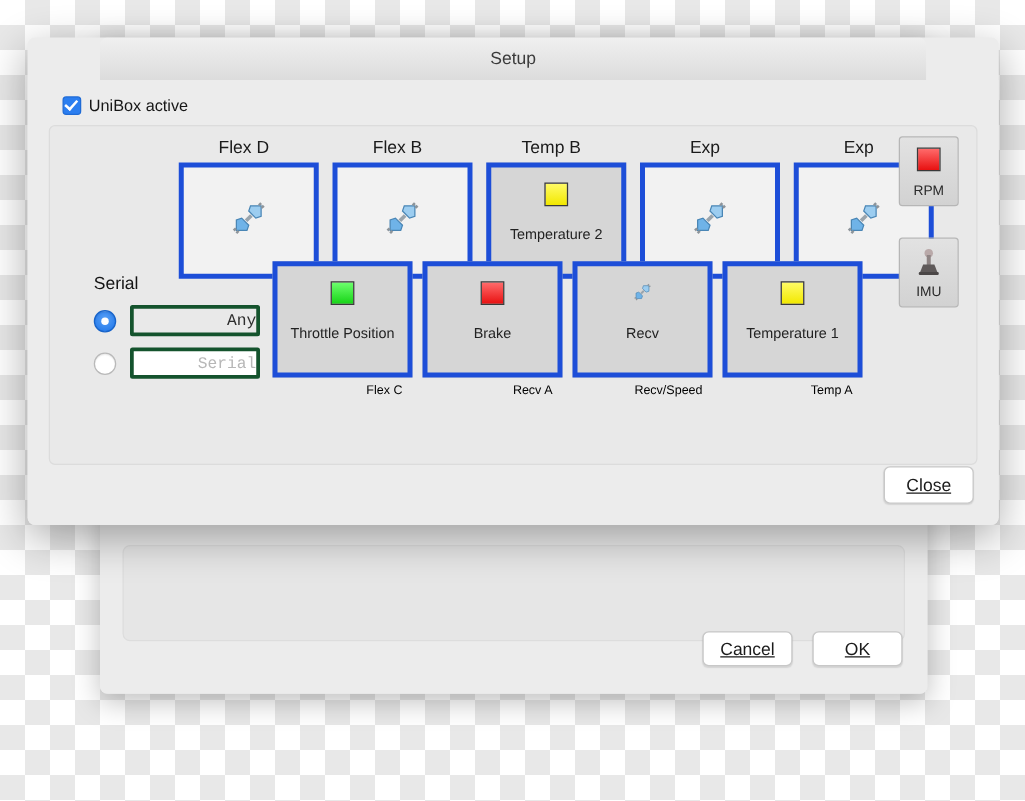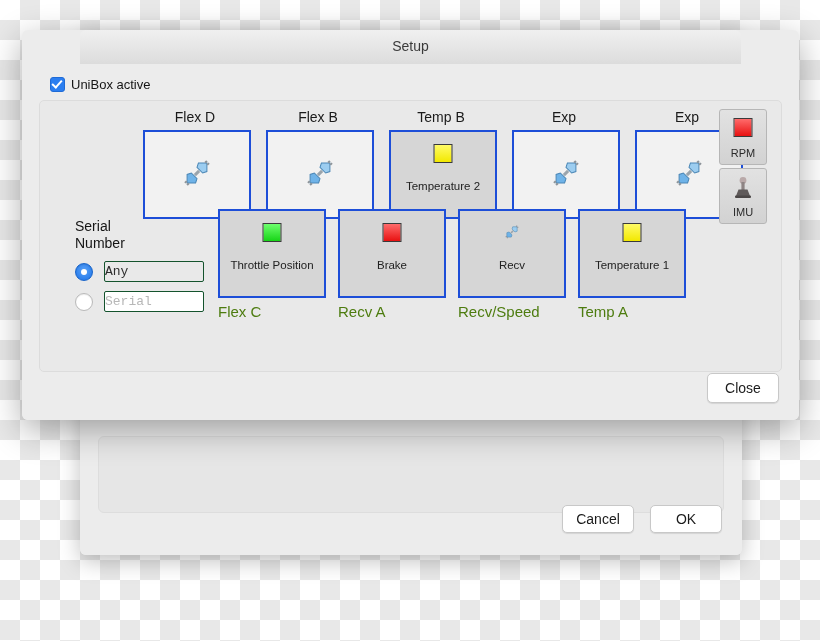--- a/index.html
+++ b/index.html
@@ -67,20 +67,21 @@
     border: 1px solid #c8c8c8;
     border-radius: 5px;
     box-shadow: 0 1px 1px rgba(0,0,0,0.10);
     font-size: 14px;
     color: #1b1b1b;
     padding: 5px 0;
     text-align: center;
     min-width: 72px;
     font-family: "Liberation Sans", sans-serif;
     cursor: default;
+    text-decoration: underline;
   }
   .btn.wide { min-width: 70px; }
 
   
   .dialog {
     position: absolute;
     left: 22px; top: 30px;
     width: 777px; height: 390px;
     background: #ececec;
     border-radius: 6px 6px 6px 6px;
@@ -130,21 +131,21 @@
   }
 
   
   .row1 { position: absolute; left: 75px; top: 8px; display: flex; gap: 19px; padding-left: 28px; }
   .cell-top { width: 104px; }
   .cell-top .cap {
     text-align: center; font-size: 14px; color: #1a1a1a; margin-bottom: 5px;
   }
   .panel {
     width: 104px; height: 85px;
-    border: 2px solid #1d4ed8;
+    border: 4px solid #1d4ed8;
     background: #f2f2f2;
     position: relative;
   }
   .panel.active { background: #d6d6d6; }
   .panel .sq {
     position: absolute; left: 50%; transform: translateX(-50%); top: 12px;
     width: 17px; height: 17px;
     border: 1px solid #3a3a3a;
   }
   .sq.yellow { background: linear-gradient(#fffb66, #f2e800); }
@@ -156,21 +157,21 @@
   }
   .plug-wrap {
     position: absolute; left: 50%; top: 50%;
     transform: translate(-50%,-50%);
   }
   .plug-wrap.small { top: 22px; transform: translate(-50%,-50%) scale(0.52); }
 
   
   .side-stack {
     position: absolute; right: 14px; top: 8px;
-    display: flex; flex-direction: column; gap: 3px;
+    display: flex; flex-direction: column; gap: 25px;
   }
   .side-btn {
     width: 46px; height: 54px;
     background: linear-gradient(#e2e2e2, #d2d2d2);
     border: 1px solid #b6b6b6;
     border-radius: 3px;
     position: relative;
   }
   .side-btn .sq {
     position: absolute; left: 50%; transform: translateX(-50%); top: 8px;
@@ -197,35 +198,35 @@
   .radio.on {
     background: radial-gradient(circle at 50% 40%, #5aa2f7, #1a72e8);
     border-color: #1763c9;
   }
   .radio.on:after {
     content:""; position:absolute; left:5px; top:5px;
     width:6px; height:6px; border-radius:50%; background:#fff;
   }
   .field {
     width: 98px; height: 19px;
-    border: 1px solid #14532d;
+    border: 3px solid #14532d;
     border-radius: 2px;
     font-family: "Liberation Mono", monospace;
     font-size: 13px;
-    text-align: left;
+    text-align: right;
     line-height: 19px;
   }
   .field.disabled { background: #e9e9e9; color: #2e2e2e; }
   .field.empty { background: #ffffff; color: #b7b7b7; }
 
   
   .row2 { position: absolute; left: 178px; top: 108px; display: flex; gap: 16px; }
   .cell-bot { width: 104px; }
   .cell-bot .cap {
-    text-align: left; font-size: 15px; color: #4d7c0f; margin-top: 5px;
+    text-align: right; font-size: 10px; color: #000000; margin-top: 5px;
   }
   .panel.big { width: 104px; height: 85px; }
 
   
   .footer-text {
     position: absolute; left: 19px; bottom: 24px;
     font-size: 13.5px; color: #111;
   }
   .footer-text a {
     color: #2a2ae0; text-decoration: underline;
@@ -376,21 +377,20 @@
                 <path d="M3 20 L5.5 13.5 L14.5 13.5 L17 20 Z" fill="#5f5a5a"></path>
                 <rect x="2" y="19.5" width="16" height="2.4" rx="1" fill="#4b4747"></rect>
               </svg>
             </span>
             <span class="slabel">IMU</span>
           </div>
         </div>
 
         <div class="serial-block">
           <div class="serial-title">Serial</div>
-          <div class="serial-title">Number</div>
           <div class="radio-row">
             <span class="radio on"></span>
             <span class="field disabled">Any</span>
           </div>
           <div class="radio-row">
             <span class="radio"></span>
             <span class="field empty">Serial</span>
           </div>
         </div>
 

